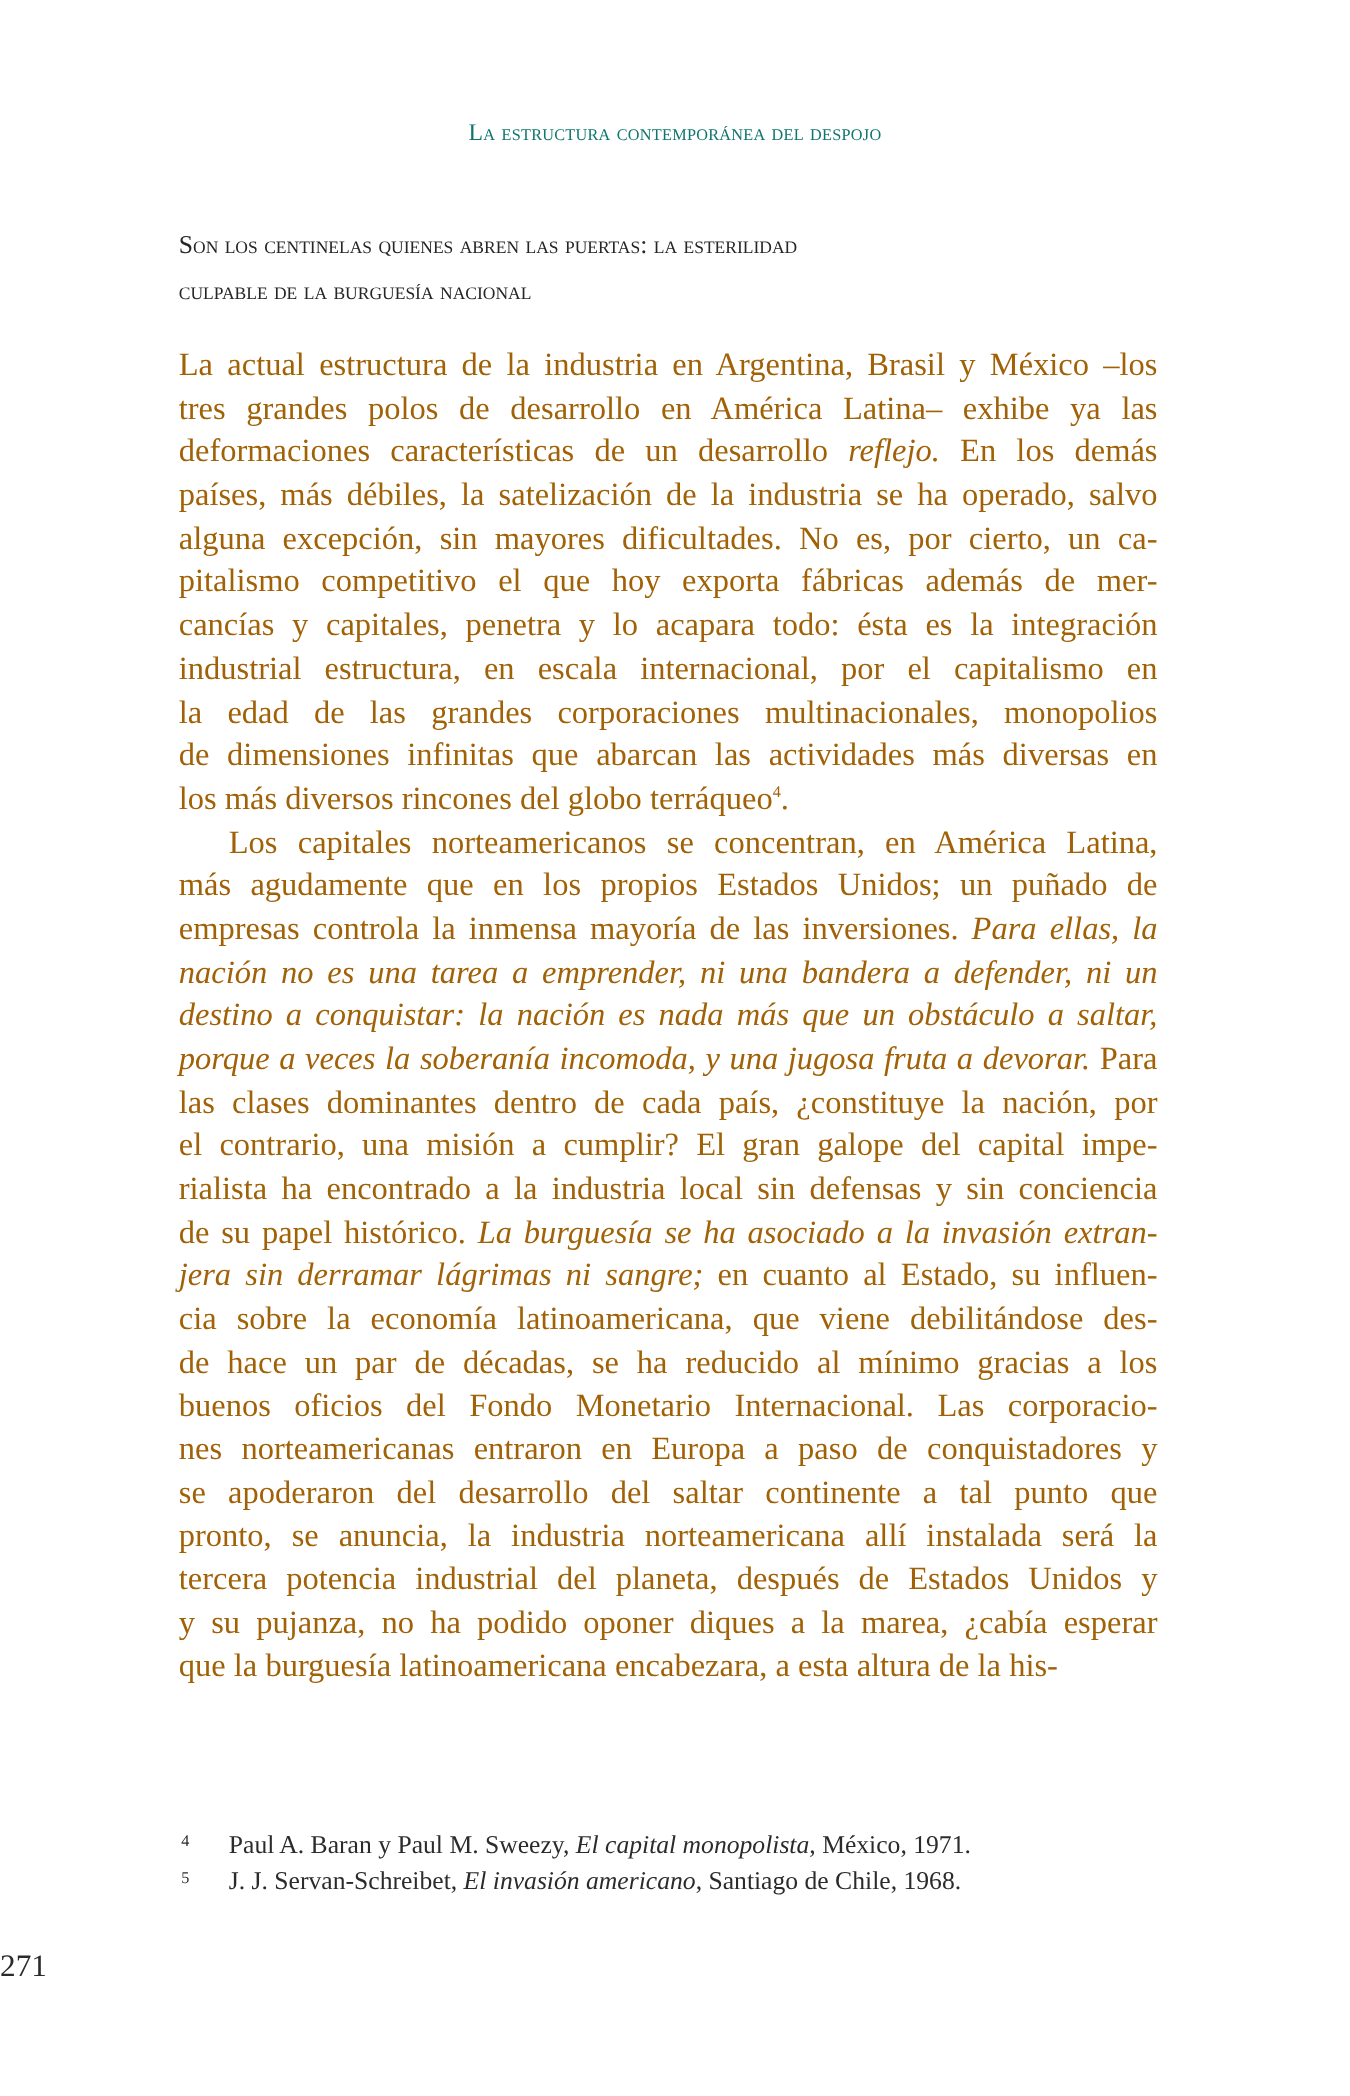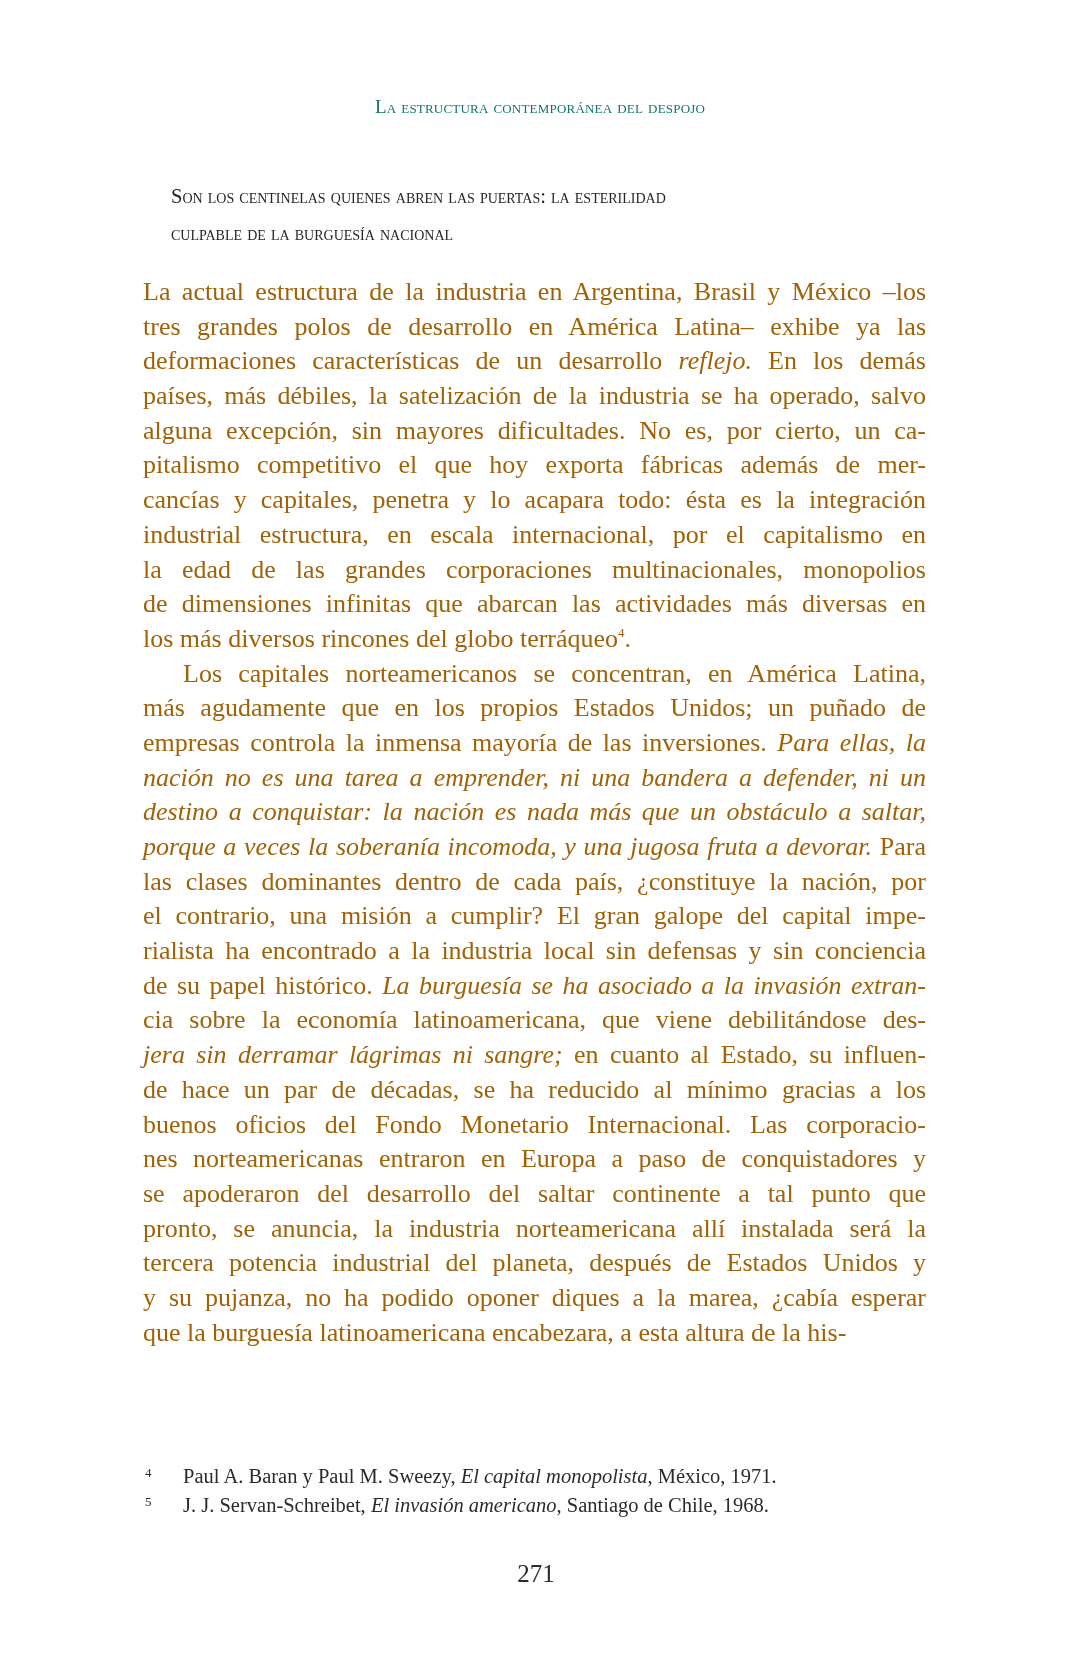--- a/index.html
+++ b/index.html
@@ -29,21 +29,21 @@
     .section-heading {
       position: absolute;
       top: 178px;
       left: 143px;
       width: 800px;
       font-size: 20.5px;
       line-height: 37px;
       font-variant: small-caps;
       color: #262626;
     }
-    .section-heading .line { display: block; white-space: nowrap; margin-left: 28px; }
+    .section-heading .line { display: block; white-space: nowrap; }
     .body-text {
       position: absolute;
       top: 275px;
       left: 143px;
       width: 783px;
       font-size: 26px;
       line-height: 34.7px;
       color: #a16207;
     }
     .body-text .line {
@@ -84,21 +84,20 @@
       position: absolute;
       left: 2px;
       top: -4px;
       font-size: 13px;
     }
     .page-number {
       position: absolute;
       top: 1560px;
       left: 0;
       width: 1072px;
-      text-align: center;
       font-size: 25px;
       color: #2b2b2b;
     }
   </style>
 </head>
 <body>
 
 <div class="running-header">La estructura contemporánea del despojo</div>
 
 <div class="section-heading">
@@ -121,22 +120,22 @@
     <span class="line indent"><span>Los capitales norteamericanos se concentran, en América Latina,</span></span>
     <span class="line"><span>más agudamente que en los propios Estados Unidos; un puñado de</span></span>
     <span class="line"><span>empresas controla la inmensa mayoría de las inversiones. </span><em>Para ellas, la</em></span>
     <span class="line"><em>nación no es una tarea a emprender, ni una bandera a defender, ni un</em></span>
     <span class="line"><em>destino a conquistar: la nación es nada más que un obstáculo a saltar,</em></span>
     <span class="line"><em>porque a veces la soberanía incomoda, y una jugosa fruta a devorar.</em><span> Para</span></span>
     <span class="line"><span>las clases dominantes dentro de cada país, ¿constituye la nación, por</span></span>
     <span class="line"><span>el contrario, una misión a cumplir? El gran galope del capital impe-</span></span>
     <span class="line"><span>rialista ha encontrado a la industria local sin defensas y sin conciencia</span></span>
     <span class="line"><span>de su papel histórico. </span><em>La burguesía se ha asociado a la invasión extran-</em></span>
+    <span class="line"><em>jera sin derramar lágrimas ni sangre;</em><span> en cuanto al Estado, su influen-</span></span>
     <span class="line"><span>cia sobre la economía latinoamericana, que viene debilitándose des-</span></span>
-    <span class="line"><em>jera sin derramar lágrimas ni sangre;</em><span> en cuanto al Estado, su influen-</span></span>
     <span class="line"><span>de hace un par de décadas, se ha reducido al mínimo gracias a los</span></span>
     <span class="line"><span>buenos oficios del Fondo Monetario Internacional. Las corporacio-</span></span>
     <span class="line"><span>nes norteamericanas entraron en Europa a paso de conquistadores y</span></span>
     <span class="line"><span>se apoderaron del desarrollo del saltar continente a tal punto que</span></span>
     <span class="line"><span>pronto, se anuncia, la industria norteamericana allí instalada será la</span></span>
     <span class="line"><span>tercera potencia industrial del planeta, después de Estados Unidos y</span></span>
     <span class="line"><span>y su pujanza, no ha podido oponer diques a la marea, ¿cabía esperar</span></span>
     <span class="line last"><span>que la burguesía latinoamericana encabezara, a esta altura de la his-</span></span>
   </div>
 

